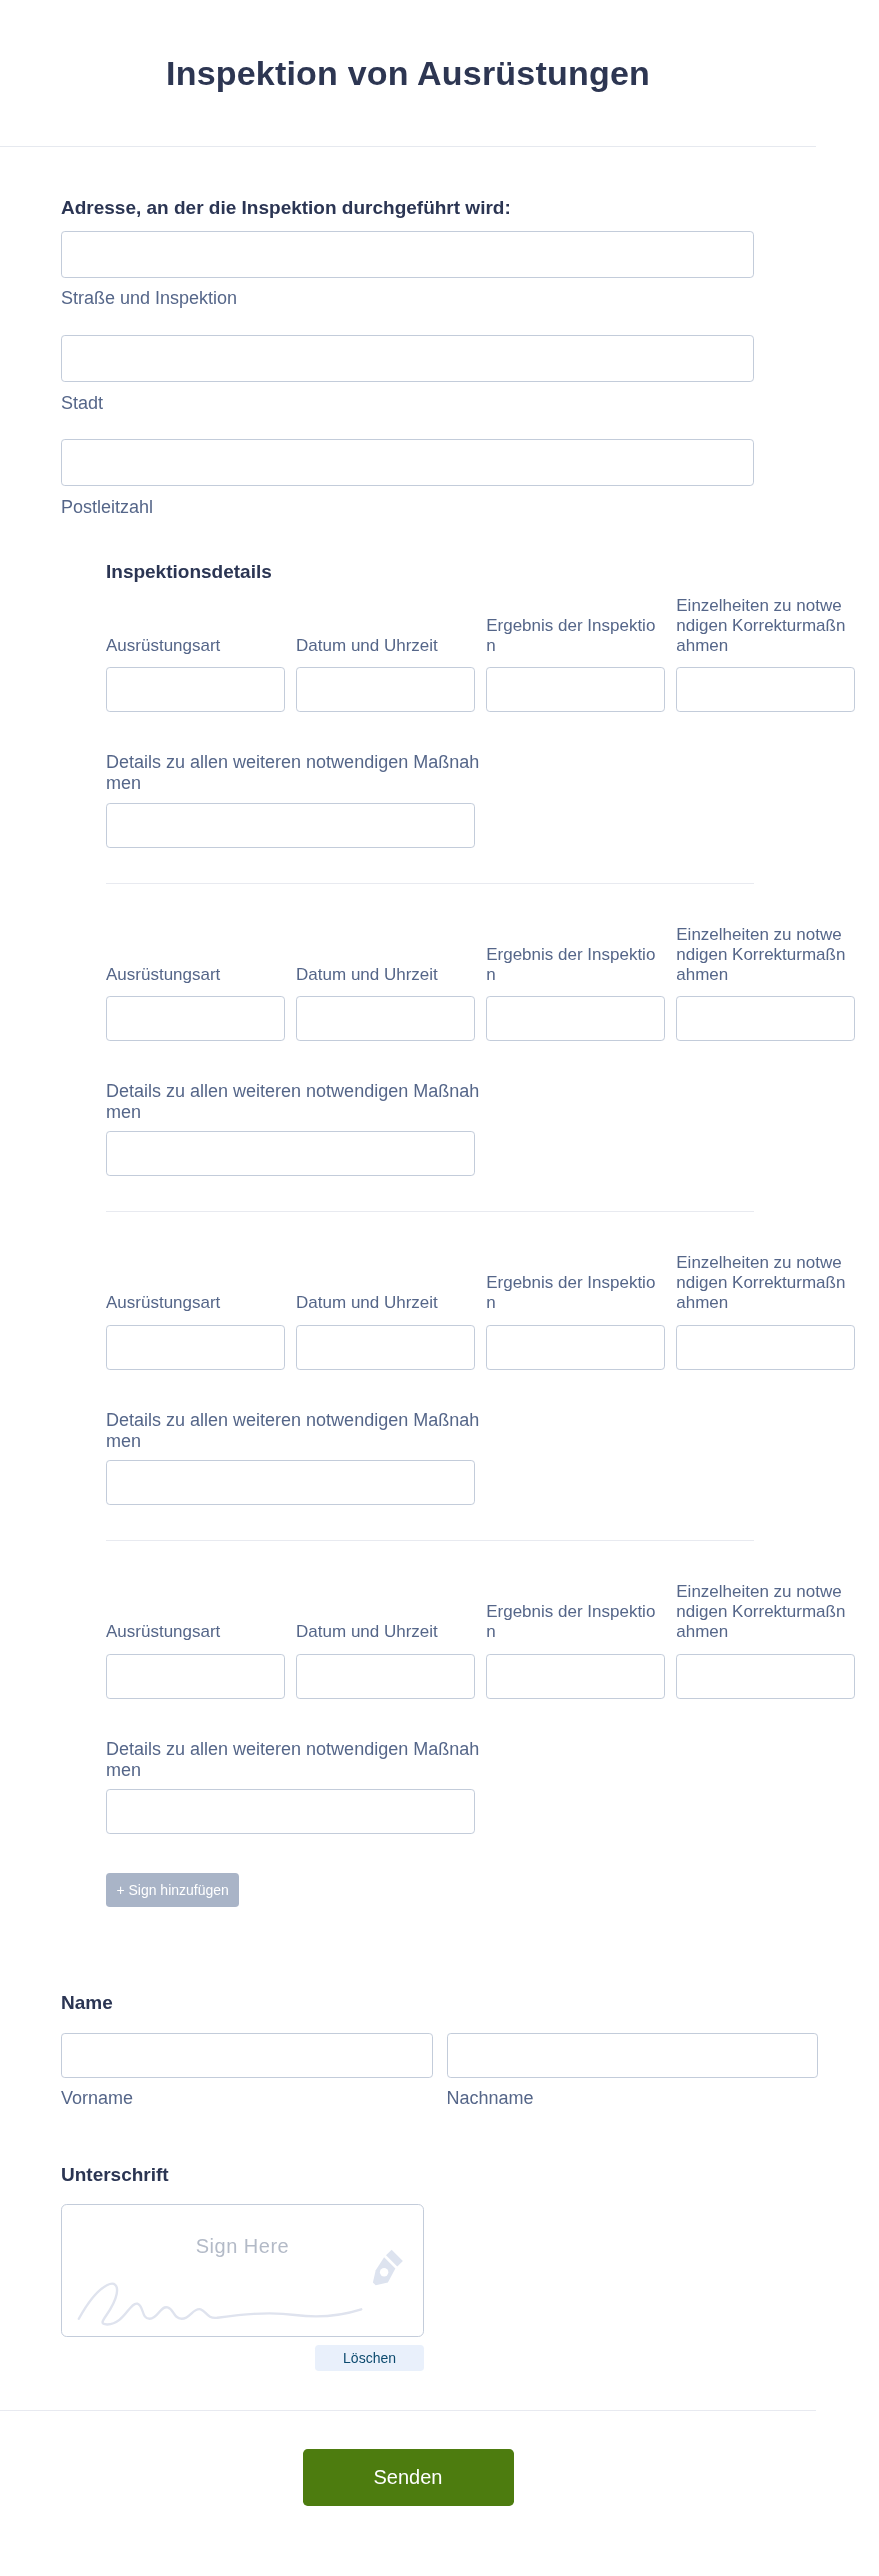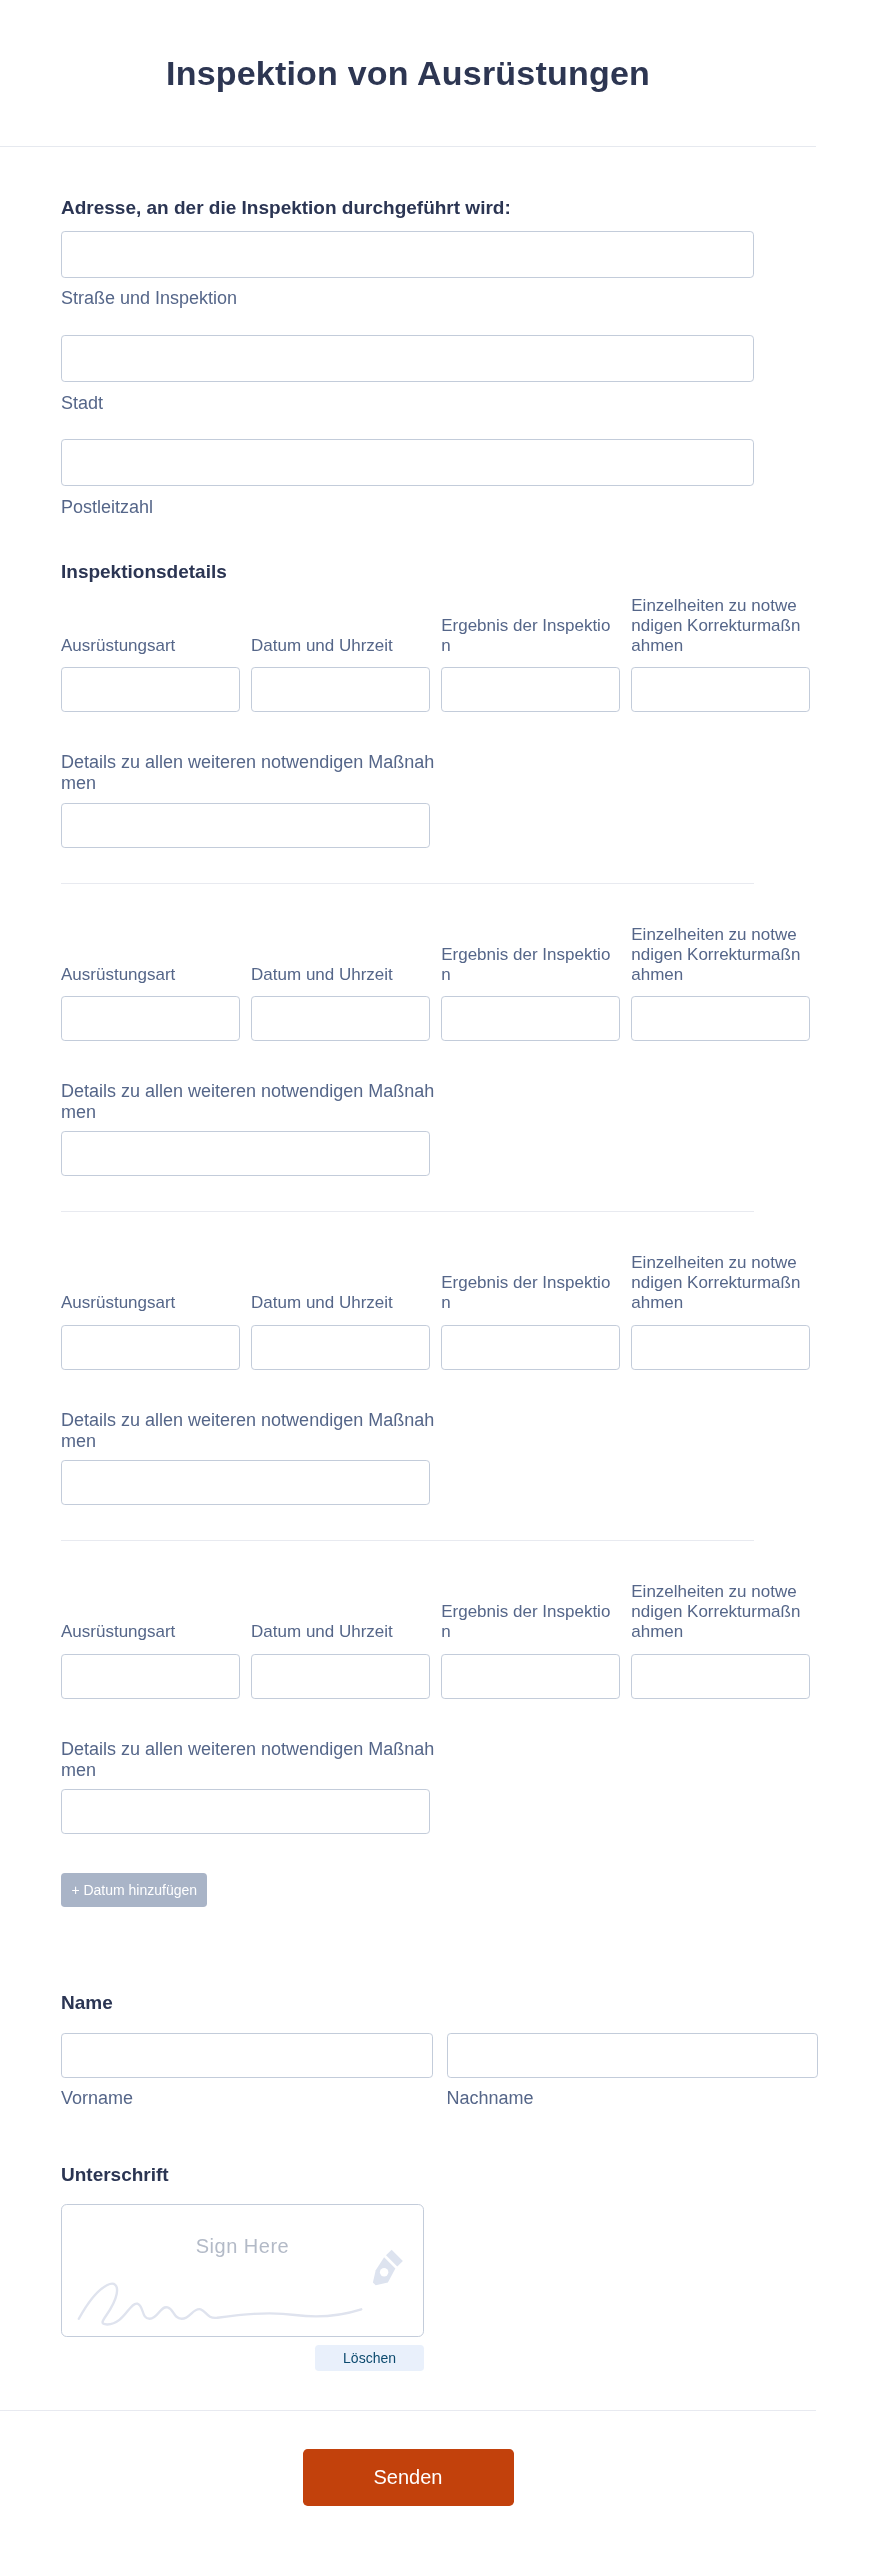--- a/index.html
+++ b/index.html
@@ -46,21 +46,21 @@
   
   .section-address { margin-top: 49px; }
   .section-address .field-group { margin-top: 10.4px; margin-bottom: 24.6px; }
   .section-address .box { height: 47px; }
   .sublabel {
     margin-top: 9.5px;
     font-size: 18px; line-height: 23px; color: #556689; font-weight: 400;
   }
 
   
-  .section-inspection { margin-top: 41px; }
+  .section-inspection { margin-top: 41px; margin-left: 45px; }
   .ins-block { margin-top: 0; }
   .ins-grid {
     width: 749px;
     display: grid;
     grid-template-columns: repeat(4, 1fr);
     column-gap: 11.4px;
   }
   .ins-labels { margin-top: 11.4px; align-items: end; }
   .col-label {
     font-size: 17px; line-height: 20px; color: #556689;
@@ -128,21 +128,21 @@
   .footer-divider {
     border: none; border-top: 0.9px solid #e8eaf0;
     margin-top: 39px;
   }
   .submit-row {
     display: flex; justify-content: center;
     padding: 38px 0 47px 0;
   }
   .submit-btn {
     width: 211px; height: 57px;
-    background: #c2410c; color: #ffffff;
+    background: #4d7c0f; color: #ffffff;
     border: none; border-radius: 4.7px;
     font-family: "Liberation Sans", sans-serif;
     font-size: 20px; font-weight: 500;
     cursor: pointer;
   }
 </style>
 </head>
 <body>
 
 <div class="page">
@@ -262,21 +262,21 @@
           <input type="text" class="box" style="">
           <input type="text" class="box" style="">
           <input type="text" class="box" style="">
           <input type="text" class="box" style="">
         </div>
         <div class="details-label">Details zu allen weiteren notwendigen Maßnah
 men</div>
         <textarea class="box details-box" style=""></textarea>
       </div>
 
-      <button class="add-row-btn">+ Datum hinzufügen</button>
+      <button class="add-row-btn">+ Sign hinzufügen</button>
     </section>
 
     <section class="section-name">
       <div class="section-heading">Name</div>
       <div class="name-grid">
         <div class="field-group">
           <input type="text" class="box" style="">
           <div class="sublabel">Vorname</div>
         </div>
         <div class="field-group">

